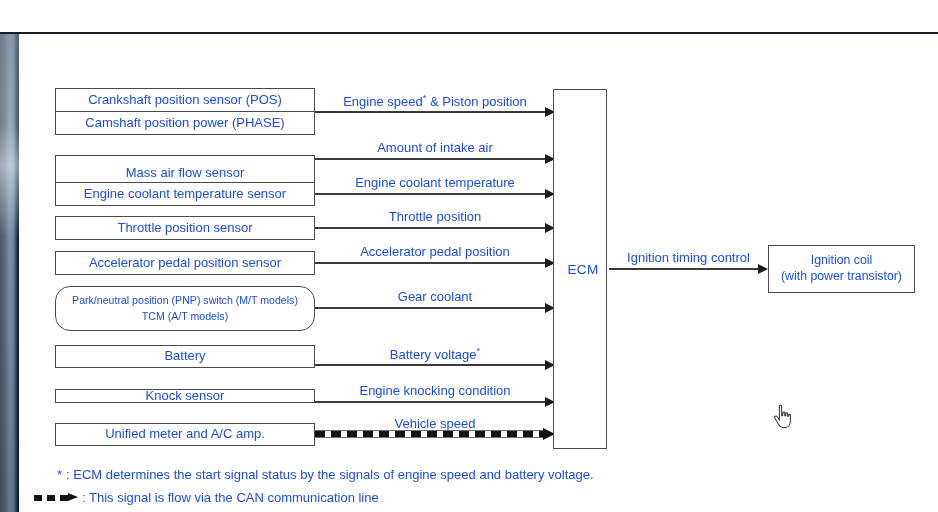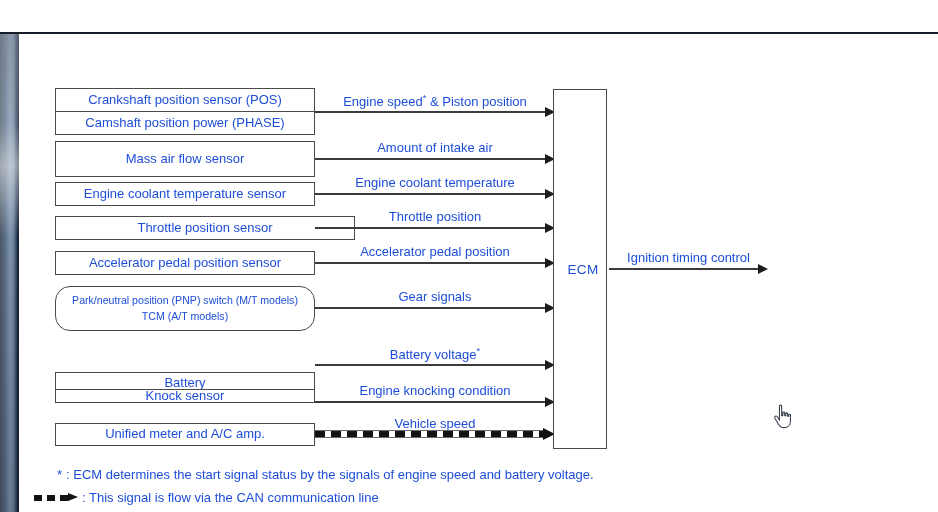--- a/index.html
+++ b/index.html
@@ -85,52 +85,52 @@
   <div class="edge-bottom"></div>
 
   <div class="sbox combo" style="left:55px;top:56px;width:260px;height:47px">
     <div class="combo-row divided">
         <span>Crankshaft position sensor (POS)</span>
       </div>
     <div class="combo-row">
         <span>Camshaft position power (PHASE)</span>
       </div>
   </div>
-  <div class="sbox" style="left:55px;top:109px;width:260px;height:36px">
+  <div class="sbox" style="left:55px;top:123px;width:260px;height:36px">
       <span>Mass air flow sensor</span>
     </div>
   <div class="sbox" style="left:55px;top:150px;width:260px;height:24px">
       <span>Engine coolant temperature sensor</span>
     </div>
-  <div class="sbox" style="left:55px;top:184px;width:300px;height:24px">
+  <div class="sbox" style="left:55px;top:184px;width:260px;height:24px">
       <span>Throttle position sensor</span>
     </div>
   <div class="sbox" style="left:55px;top:219px;width:260px;height:24px">
       <span>Accelerator pedal position sensor</span>
     </div>
   <div class="sbox pnp" style="left:55px;top:254px;width:260px;height:45px">
     <span>Park/neutral position (PNP) switch (M/T models)</span>
     <span>TCM (A/T models)</span>
   </div>
-  <div class="sbox" style="left:55px;top:340px;width:260px;height:23px">
+  <div class="sbox" style="left:55px;top:313px;width:260px;height:23px">
       <span>Battery</span>
     </div>
   <div class="sbox" style="left:55px;top:357px;width:260px;height:14px">
       <span>Knock sensor</span>
     </div>
   <div class="sbox" style="left:55px;top:391px;width:260px;height:23px">
       <span>Unified meter and A/C amp.</span>
     </div>
 
   <div class="alabel" style="left:315px;top:61px;width:240px">Engine speed<sup>*</sup> &amp; Piston position</div>
   <div class="alabel" style="left:315px;top:108px;width:240px">Amount of intake air</div>
   <div class="alabel" style="left:315px;top:177px;width:240px">Throttle position</div>
   <div class="alabel" style="left:315px;top:143px;width:240px">Engine coolant temperature</div>
   <div class="alabel" style="left:315px;top:212px;width:240px">Accelerator pedal position</div>
-  <div class="alabel" style="left:315px;top:257px;width:240px">Gear signals</div>
+  <div class="alabel" style="left:315px;top:257px;width:240px">Gear coolant</div>
   <div class="alabel" style="left:315px;top:314px;width:240px">Battery voltage<sup>*</sup></div>
   <div class="alabel" style="left:315px;top:351px;width:240px">Engine knocking condition</div>
   <div class="alabel" style="left:315px;top:384px;width:240px">Vehicle speed</div>
 
   <div class="arrow" style="left:315px;top:75px;width:240px">
       <span class="shaft"></span>
       <span class="head"></span>
     </div>
   <div class="arrow" style="left:315px;top:122px;width:240px">
       <span class="shaft"></span>
@@ -167,20 +167,24 @@
 
   <div class="ecm-box">
     <span>ECM</span>
   </div>
 
   <div class="alabel" style="left:609px;top:218px;width:159px">Ignition timing control</div>
   <div class="arrow" style="left:609px;top:232px;width:159px">
       <span class="shaft"></span>
       <span class="head"></span>
     </div>
+  <div class="coil-box">
+    <span>Ignition coil</span>
+    <span>(with power transistor)</span>
+  </div>
 
   <div class="footnote" style="left:57px;top:435px">
     <span class="fn-sym">*</span>
     <span class="fn-text">: ECM determines the start signal status by the signals of engine speed and battery voltage.</span>
   </div>
   <div class="footnote" style="left:34px;top:458px">
     <span class="legend-dash">
         <span class="ld-shaft"></span>
         <span class="ld-head"></span>
       </span>

